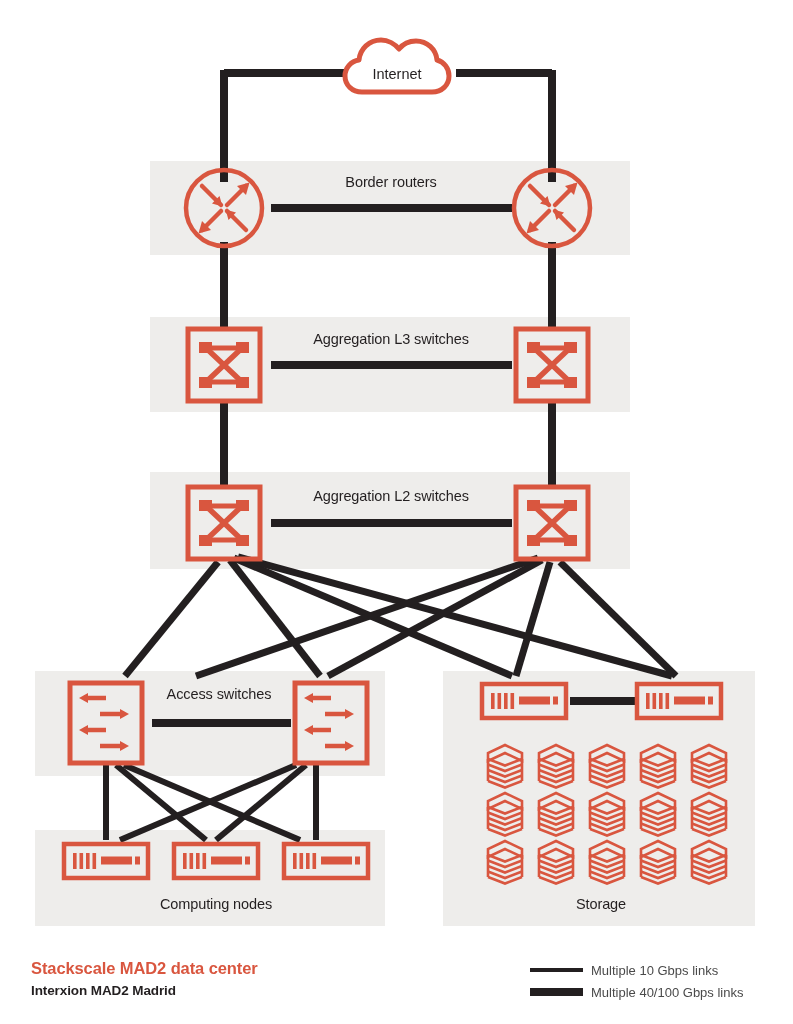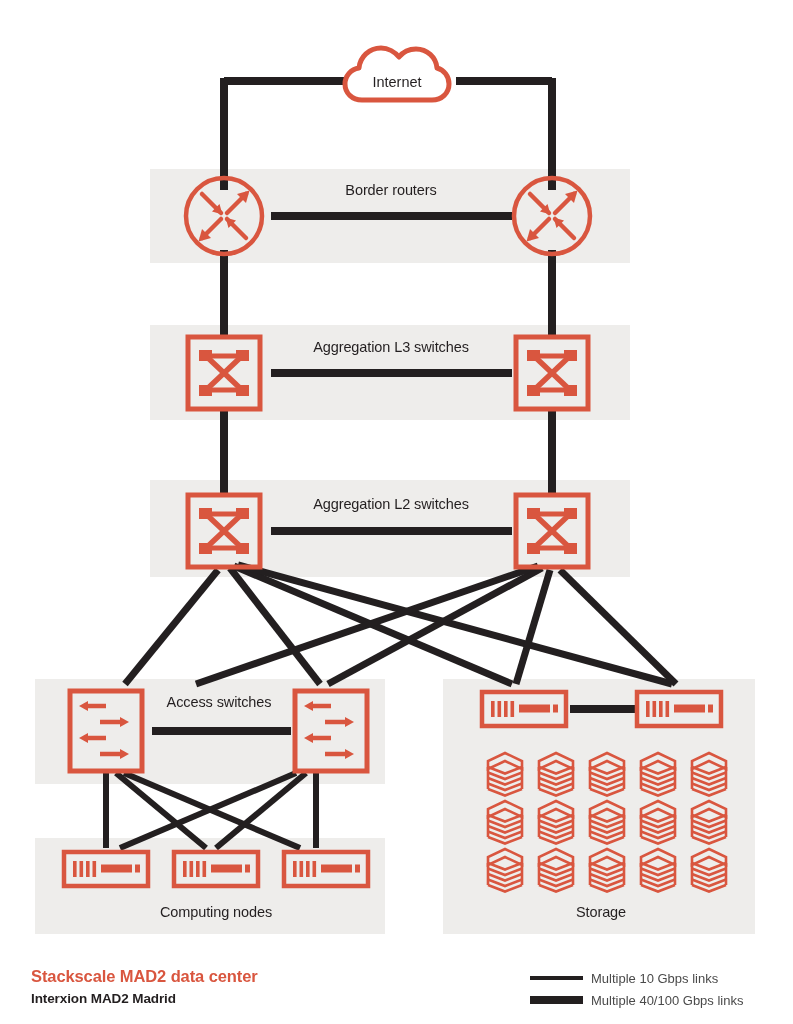--- a/index.html
+++ b/index.html
@@ -9,21 +9,21 @@
   }
   body {
     width: 793px;
     height: 1024px;
     position: relative;
     font-family: "Liberation Sans", sans-serif;
     overflow: hidden;
   }
   #stage {
     position: absolute;
-    left: 0; top: 12px;
+    left: 0; top: 4px;
     width: 793px;
     height: 992px;
   }
   svg#diagram {
     position: absolute;
     left: 0; top: 0;
     width: 793px;
     height: 1024px;
     display: block;
   }

